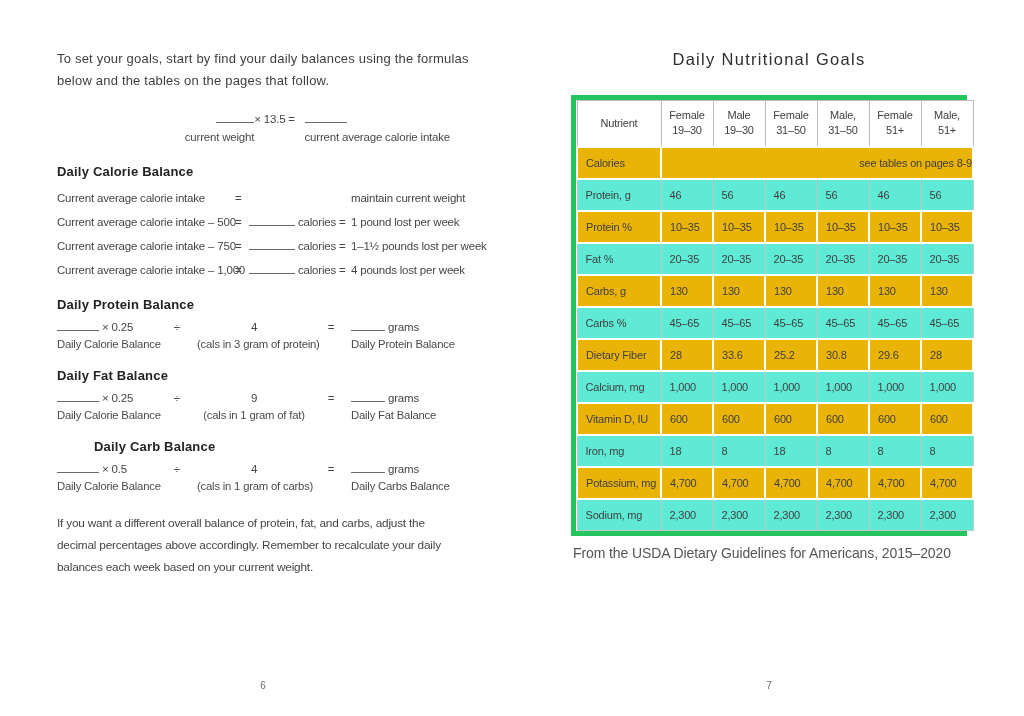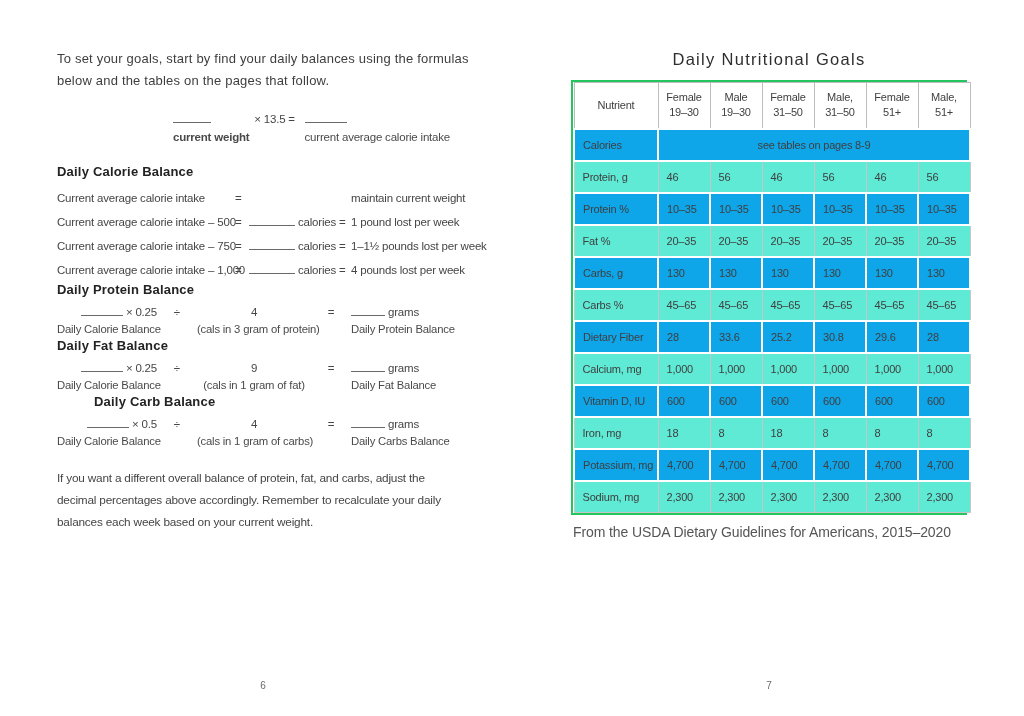--- a/index.html
+++ b/index.html
@@ -6,61 +6,61 @@
   html,body { width:1024px; height:716px; background:#ffffff; font-family:"Liberation Sans", sans-serif; overflow:hidden; }
   .spread { position:relative; width:1016px; height:716px; background:#fff; }
 
   
   .left-page { position:absolute; left:57px; top:48px; width:412px; }
   .intro { font-size:13px; line-height:21.5px; color:#3e3e3e; letter-spacing:.2px; }
   .heading { font-size:13px; font-weight:700; color:#232323; letter-spacing:.2px; margin-top:18px; }
 
   .weight-formula { margin-top:20px; margin-left:116px; display:flex; align-items:flex-start; }
   .wf-col { display:flex; flex-direction:column; }
-  .wf-a { width:84px; text-align:left;font-weight:bold; }
+  .wf-a { width:84px; text-align:right; }
   .wf-mid { width:52px; text-align:left; }
   .wf-b { width:170px; text-align:left; }
   .wf-line { font-size:11.5px; color:#454545; letter-spacing:-.2px; line-height:17px; white-space:nowrap; }
   .wf-label { font-size:11.5px; color:#4a4a4a; letter-spacing:-.2px; line-height:18px; white-space:nowrap; }
 
   .blank { display:inline-block; border-bottom:1px solid #6a6a6a; height:11px; vertical-align:baseline; }
   .w38 { width:38px; } .w42 { width:42px; } .w46 { width:46px; } .w34 { width:34px; }
 
   .cal-rows { margin-top:7px; }
   .cal-row { display:grid; grid-template-columns:178px 14px 102px auto; align-items:baseline; line-height:24px; white-space:nowrap; }
   .cal-row span { font-size:11.5px; color:#454545; letter-spacing:-.2px; }
 
   .para { margin-top:15px; font-size:11.8px; line-height:22px; color:#454545; letter-spacing:-.2px; width:400px; }
 
-  .bal-block { }
+  .bal-block { margin-top:15px; }
   .bal-row { display:flex; margin-top:7px; align-items:flex-start; }
   .bal-col { display:flex; flex-direction:column; }
   .bc1 { width:100px; }
-  .bc1 .top { text-align:right; }
+  .bc1 .top { }
   .bc1 .bot { text-align:left; }
   .sep { width:40px; text-align:center; font-size:11.5px; color:#454545; line-height:16px; }
   .bc2 { width:114px; text-align:center; }
   .bc3 { margin-left:0; text-align:left; }
   .bal-row .top { font-size:11.5px; color:#454545; letter-spacing:-.2px; line-height:16px; white-space:nowrap; }
   .bal-row .bot { font-size:11.3px; color:#4a4a4a; letter-spacing:-.2px; line-height:18px; white-space:nowrap; }
 
   .page-num { position:absolute; top:680px; width:412px; text-align:center; font-size:10px; color:#6a6a6a; }
   .page-num-r { position:absolute; top:680px; left:571px; width:396px; text-align:center; font-size:10px; color:#6a6a6a; }
 
   
   .right-page { position:absolute; left:571px; top:50px; width:396px; }
   .rp-title { text-align:center; font-size:16.5px; font-weight:500; color:#2e2e2e; letter-spacing:1.3px; }
-  .table-wrap { margin-top:11px; border:2px solid #22c55e; }
+  .table-wrap { margin-top:26px; border:5px solid #22c55e; }
   table { border-collapse:collapse; width:100%; table-layout:fixed; }
   th, td { font-weight:400; font-size:11px; color:#3f3f3f; letter-spacing:-.2px; text-align:left; padding:2px 0 2px 8px; overflow:hidden; }
   thead th { background:#fff; border:1px solid #bdbdbd; height:46px; text-align:center; padding:2px 2px; white-space:pre-line; line-height:15px; vertical-align:middle; }
   thead th:first-child { vertical-align:middle; }
-  tr.gray td { background:#0ea5e9; border:2px solid #ffffff; height:32px; }
+  tr.gray td { background:#eab308; border:2px solid #ffffff; height:32px; }
   tr.white td { background:#5eead4; border:1px solid #c6c6c6; height:32px; }
-  td.center { text-align:center; padding-left:0; }
+  td.center { text-align:right; padding-left:0; }
   .footnote { margin-top:9px; font-size:14px; color:#555; letter-spacing:-.1px; padding-left:2px; }
 </style>
 </head>
 <body>
 
 <div class="spread">
 
   <div class="left-page">
 
     <p class="intro">To set your goals, start by find your daily balances using the formulas below and the tables on the pages that follow.</p>

